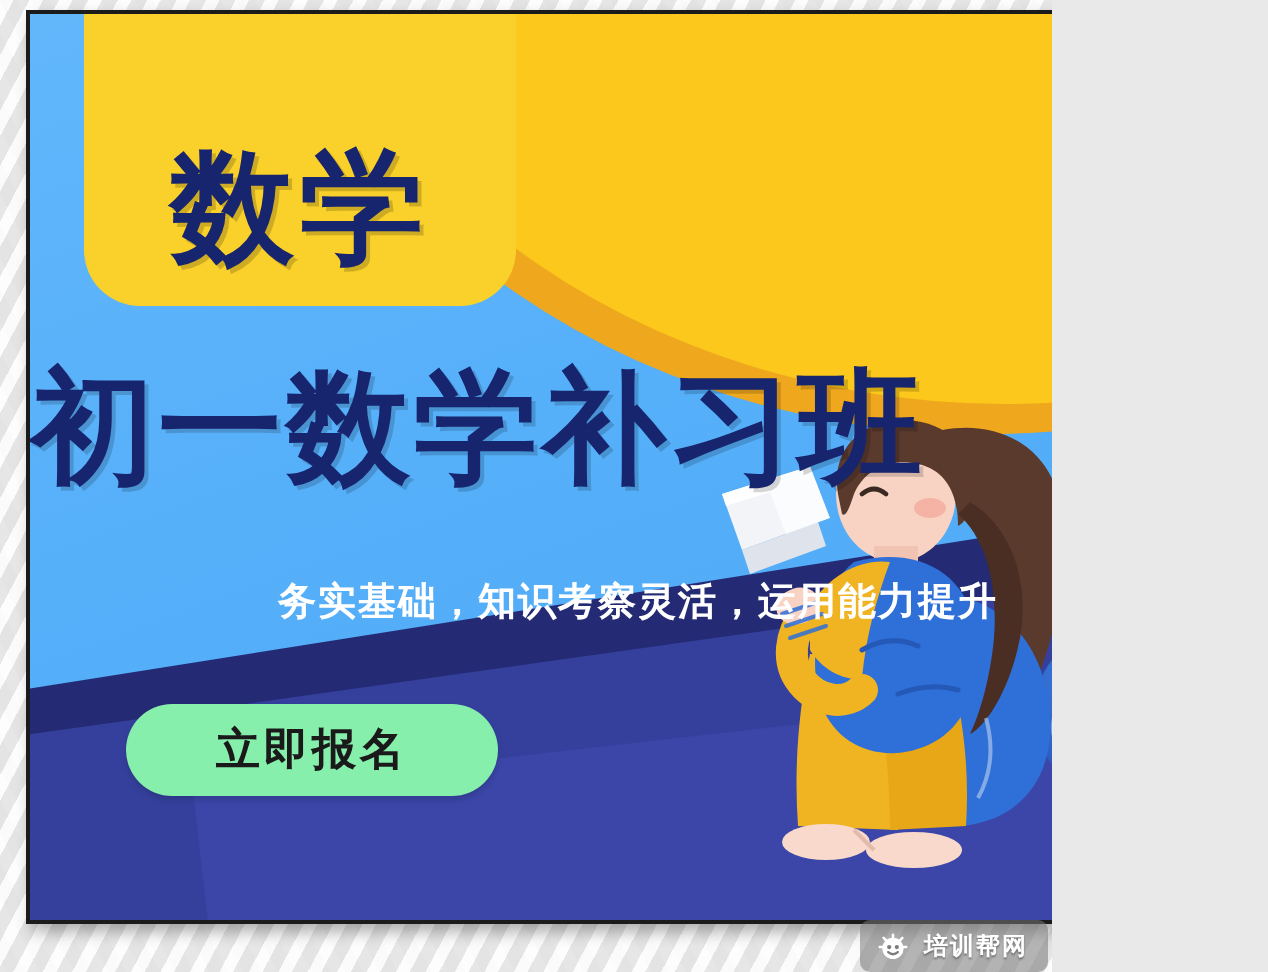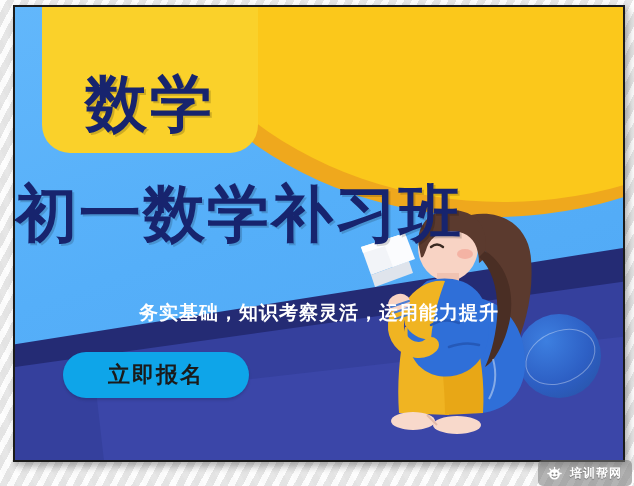--- a/index.html
+++ b/index.html
@@ -1,21 +1,21 @@
 <!DOCTYPE html>
 <html><head>
 <meta charset="utf-8">
 <style>
   html,body{margin:0;padding:0;}
   body{
     width:634px;height:486px;overflow:hidden;
     font-family:"Liberation Sans", sans-serif;
     background:#e9e9e9;
   }
-  #stage{position:relative;width:634px;height:486px;overflow:hidden;}
+  #stage{position:relative;width:526px;height:486px;overflow:hidden;}
 
   
   .backdrop{
     position:absolute;inset:0;
     background:
       repeating-linear-gradient(118deg, rgba(255,255,255,.85) 0 6px, rgba(228,228,228,.85) 6px 13px),
       repeating-linear-gradient(-118deg, rgba(255,255,255,.55) 0 7px, rgba(222,222,222,.55) 7px 15px),
       #e6e6e6;
   }
 
@@ -81,36 +81,36 @@
     line-height:1;
     letter-spacing:2px;
     color:#17246e;
     text-shadow:2px 2px 0 rgba(0,0,0,.16);
     z-index:6;
   }
 
   
   .subtitle{
     position:absolute;
-    left:0;right:0;top:293px;
+    left:0;right:0;top:281px;
     text-align:center;
     font-family:"DejaVu Sans", sans-serif;
     font-weight:bold;
     font-size:19px;
     letter-spacing:1px;
     color:#ffffff;
     z-index:6;
   }
 
   
   .cta{
     position:absolute;
     left:48px;top:345px;
     width:186px;height:46px;
-    background:#0ea5e9;
+    background:#86efac;
     border-radius:24px;
     display:flex;align-items:center;justify-content:center;
     border:none;cursor:pointer;
     box-shadow:0 2px 3px rgba(0,0,0,.15);
     z-index:7;
   }
   .cta-text{
     font-family:"DejaVu Sans", sans-serif;
     font-weight:bold;
     font-size:22px;

